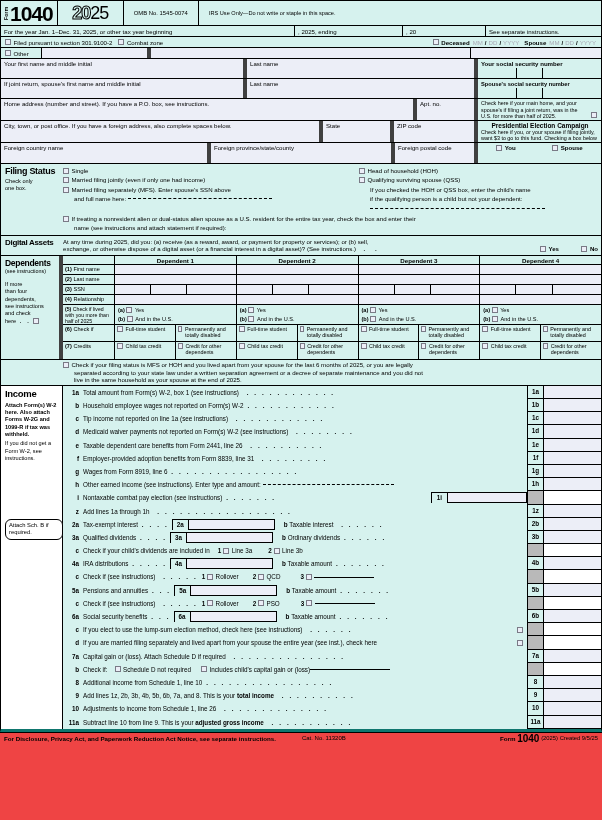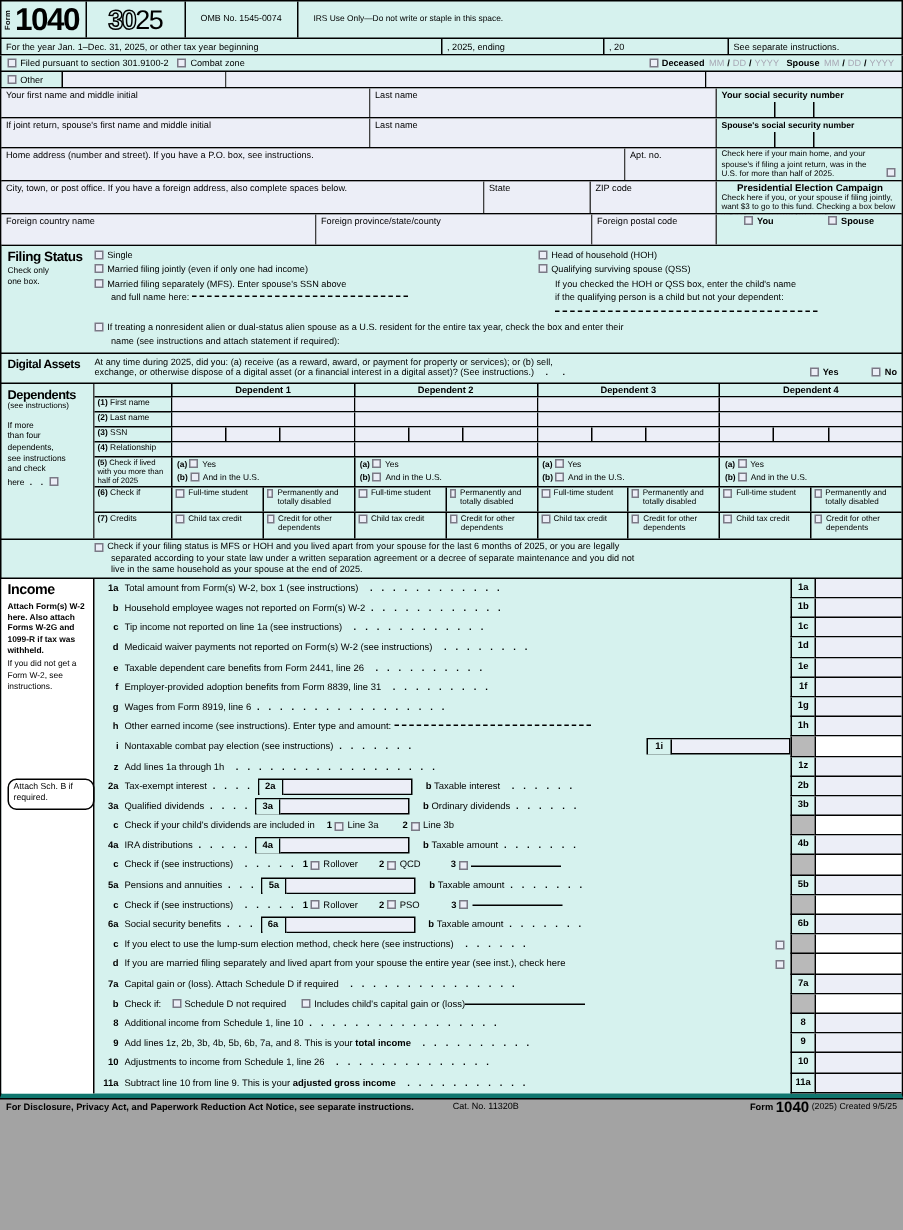--- a/index.html
+++ b/index.html
@@ -5,27 +5,27 @@
   * { box-sizing: border-box; }
   html, body { margin:0; padding:0; }
   body {
     width:602px; height:820px;
     background:#ffffff;
     font-family:"Liberation Sans", sans-serif;
     font-size:6.1px;
     color:#000;
     -webkit-font-smoothing:none;
   }
-  .form { width:602px; height:820px; position:relative; background:#a3a3a3; }
+  .form { width:602px; height:820px; position:relative; background:#ef4444; }
   .cyan { background:#d6f2ee; }
   .white { background:#ffffff; }
   .fld  { background:#eceef7; }
   .grey { background:#b9b9b9; }
   .b { font-weight:bold; }
-  .bdr-r { border-right:1px solid #404040; }
+  .bdr-r { border-right:4px solid #404040; }
   .bdr-l { border-left:1px solid #000; }
   .ctr { text-align:center; }
 
   .cbx {
     display:inline-block; width:6px; height:6px;
     border:1px solid #7a7a86; background:#eceef7;
     vertical-align:-1px; margin-right:2.5px;
   }
   .dots { letter-spacing:2.1px; font-weight:bold; color:#000; }
 
@@ -114,21 +114,21 @@
 </style>
 </head>
 <body>
 
 <div class="form">
 
   <div class="hdr cyan">
     <div class="hdr-form-lbl">Form</div>
     <div class="hdr-1040">1040</div>
     <div class="hdr-year">
-      <span class="yr-hollow">30</span>
+      <span class="yr-hollow">20</span>
         <span class="yr-solid">25</span>
     </div>
     <div class="hdr-omb">OMB No. 1545-0074</div>
     <div class="hdr-irs">IRS Use Only—Do not write or staple in this space.</div>
   </div>
 
   <div class="tyrow cyan">
     <div style="width:293px;">For the year Jan. 1–Dec. 31, 2025, or other tax year beginning</div>
     <div class="bdr-l" style="width:108px;">, 2025, ending</div>
     <div class="bdr-l" style="width:83px;">, 20</div>

